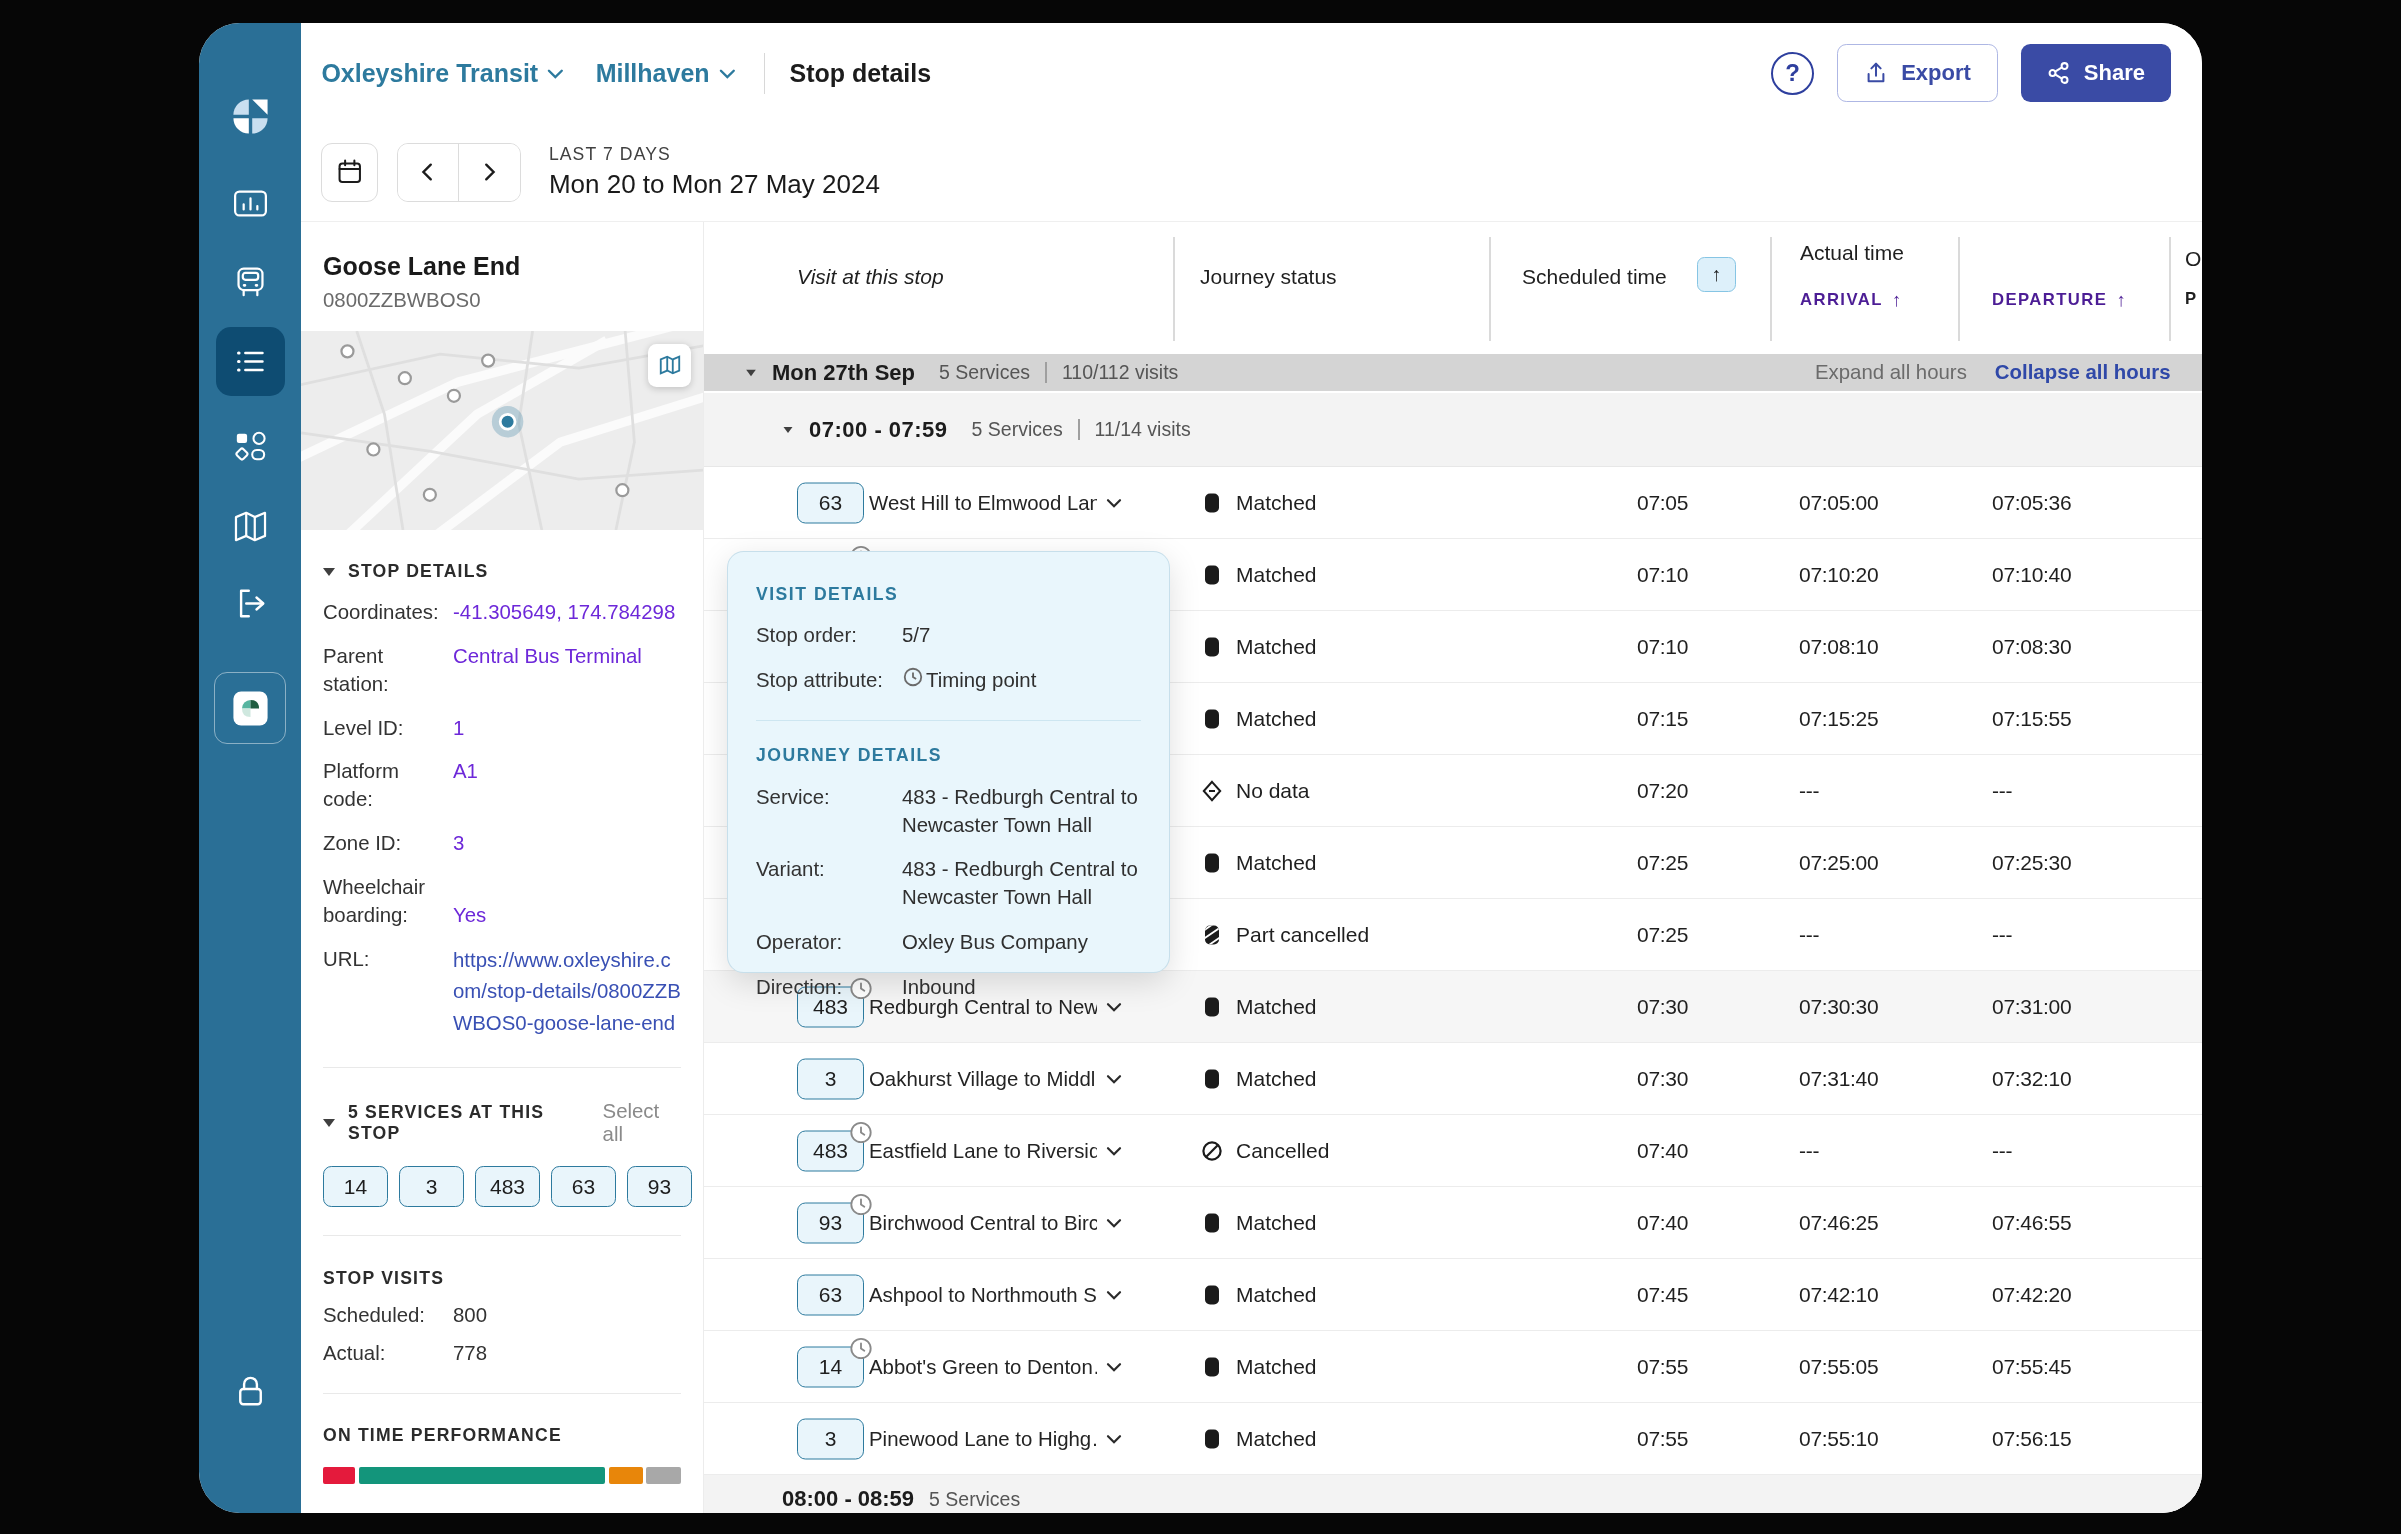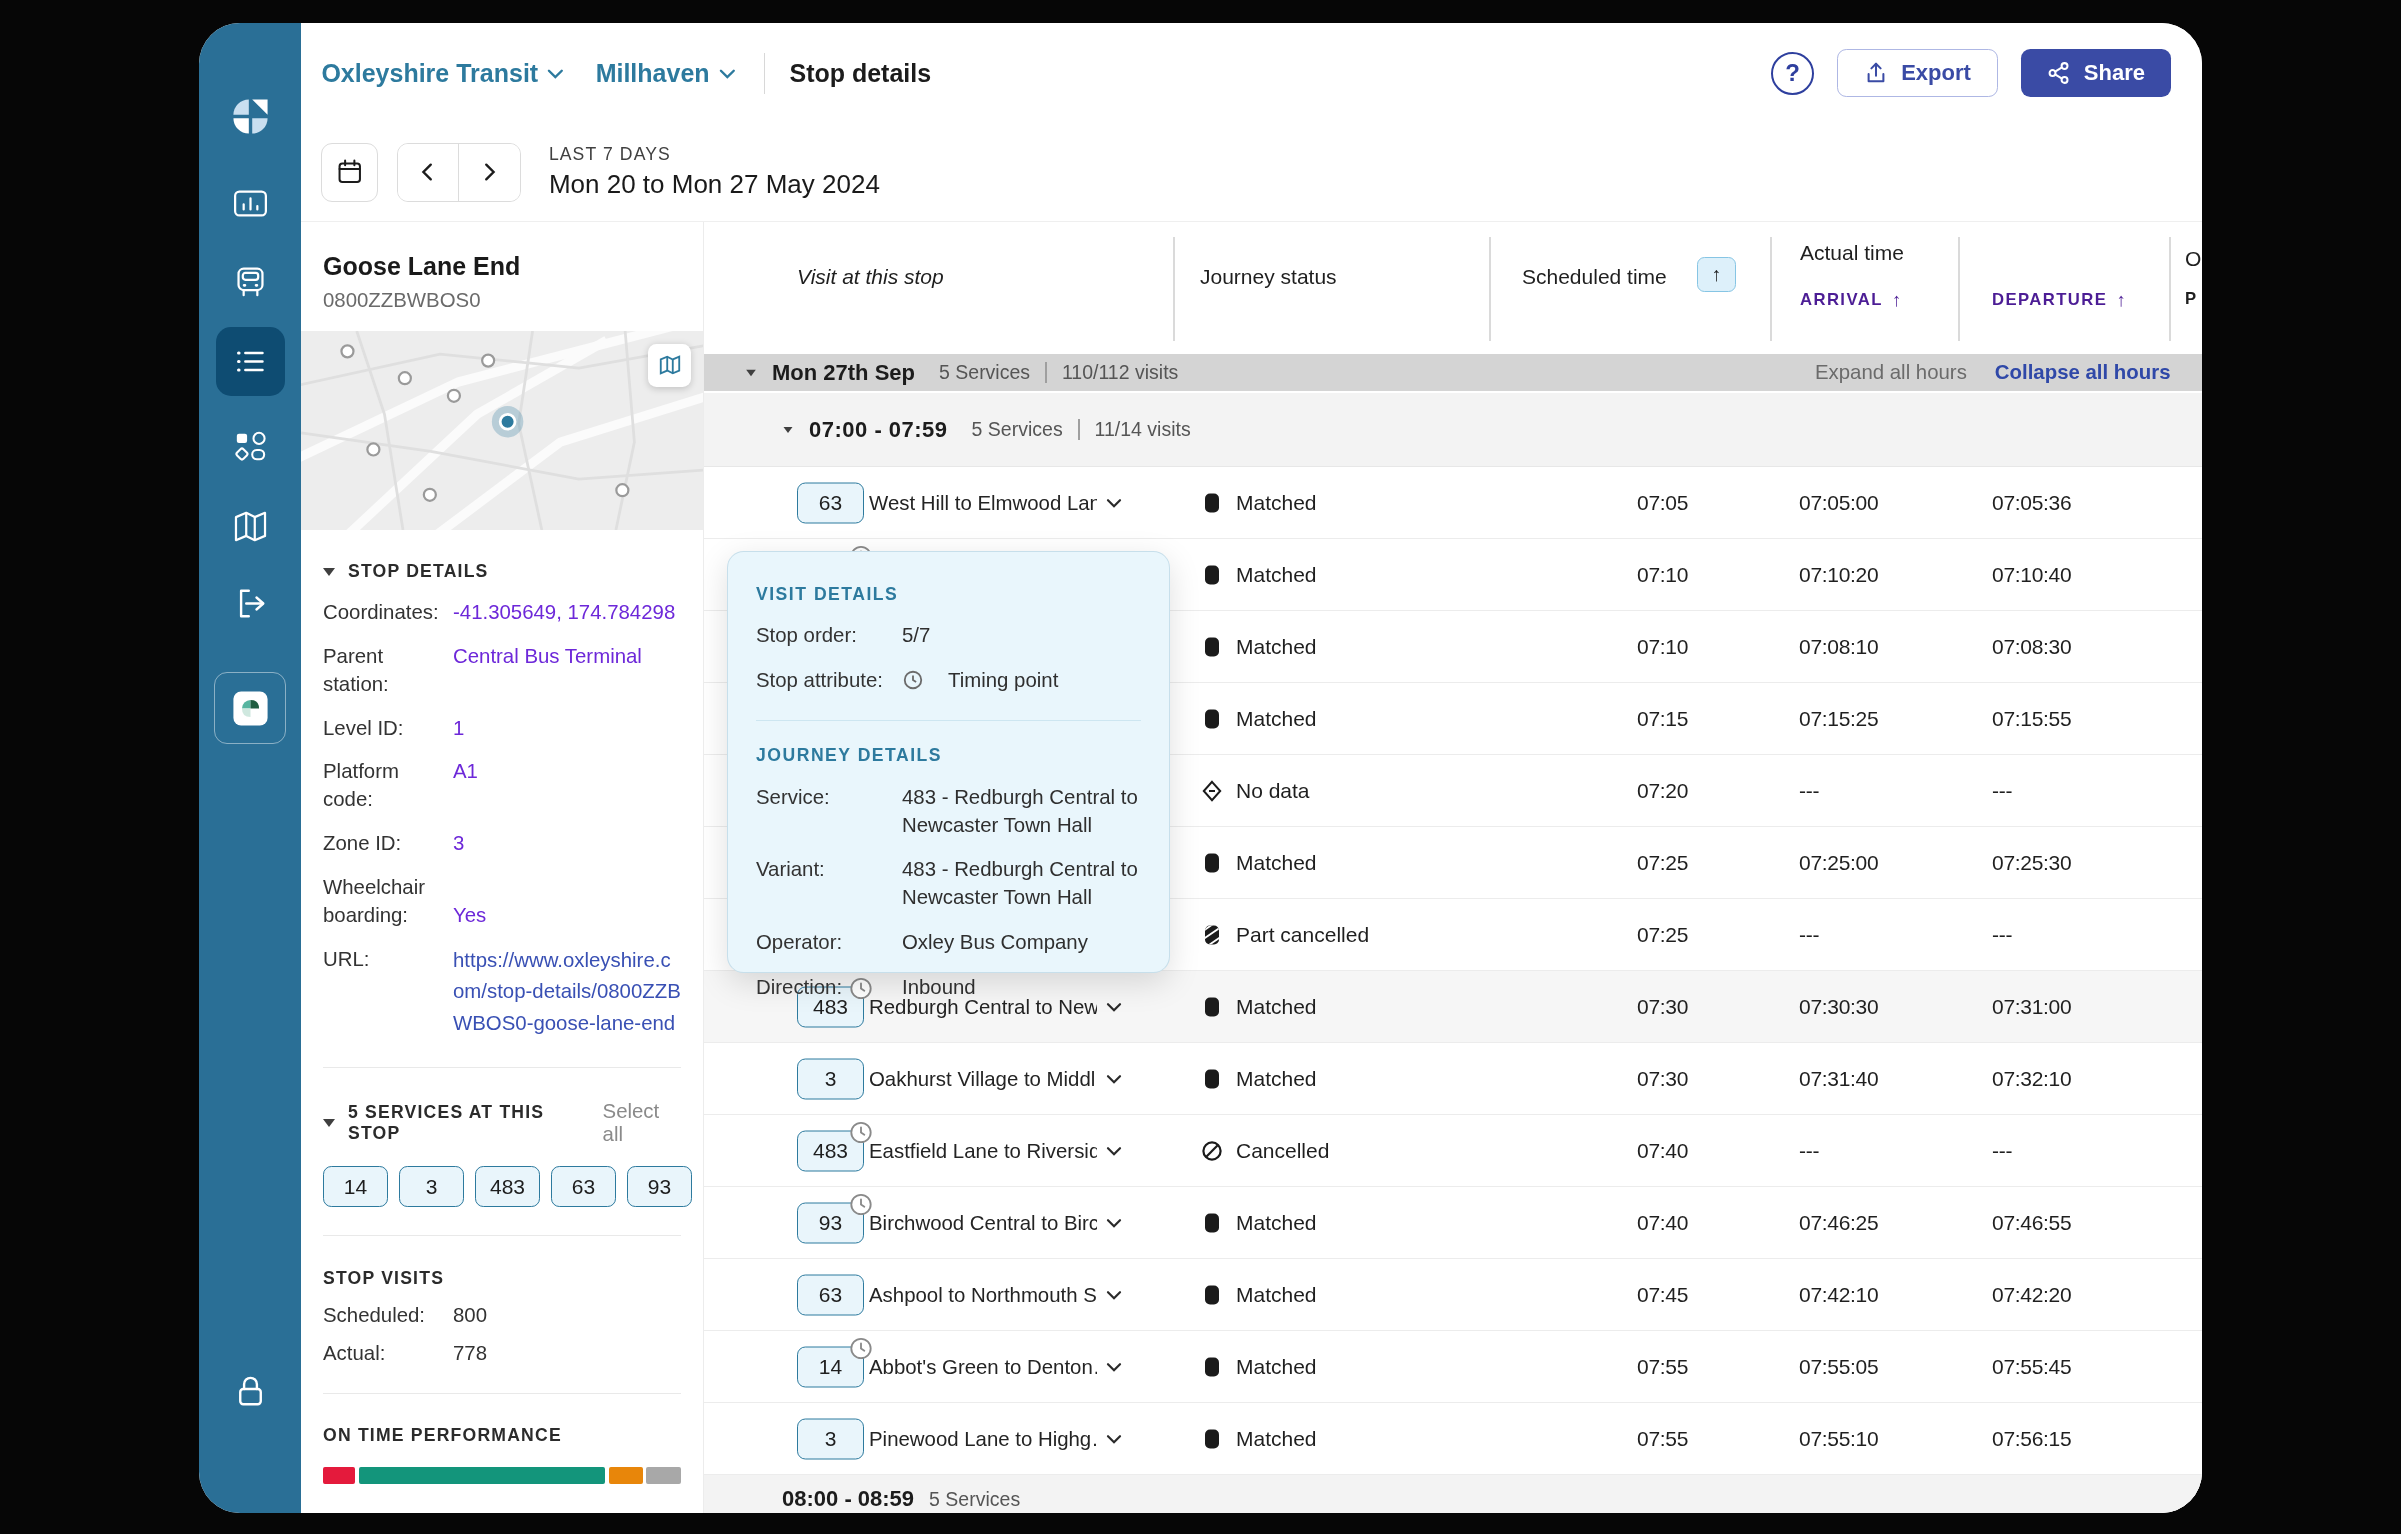--- a/index.html
+++ b/index.html
@@ -16,21 +16,21 @@
   .sb-item.pinned { margin-top:auto !important; margin-bottom:96px; }
 
   
   .content { flex:1; display:flex; flex-direction:column; background:#fff; min-width:0; }
   .topbar { height:100px; display:flex; align-items:center; padding:0 31px 0 20.4px; }
   .crumb { font-size:25px; color:#2D7A9E; font-weight:600; display:flex; align-items:center; gap:9.3px; cursor:pointer; }
   .crumb-sep { width:1.9px; height:41px; background:#D8D8D8; margin:0 24px 0 28px; }
   .page-title { font-size:25px; font-weight:600; color:#1C1C1C; }
   .top-actions { margin-left:auto; display:flex; align-items:center; gap:23px; }
   .help-btn { width:43px; height:43px; border-radius:50%; border:2.8px solid #2E3F9E; color:#2E3F9E; font-weight:700; font-size:24px; display:flex; align-items:center; justify-content:center; cursor:pointer; }
-  .btn { height:48px; border-radius:9.3px; font-size:22px; font-weight:600; display:inline-flex; align-items:center; gap:13px; padding:16px 26px; cursor:pointer; }
+  .btn { height:58px; border-radius:9.3px; font-size:22px; font-weight:600; display:inline-flex; align-items:center; gap:13px; padding:16px 26px; cursor:pointer; }
   .btn.outline { border:1.9px solid #AEB7E4; color:#3A4BA5; background:#fff; }
   .btn.solid { background:#3A4BA5; color:#fff; border:none; }
   .btn svg { width:24px; height:24px; }
 
   .datebar { height:99px; display:flex; align-items:center; padding:0 20.4px; border-bottom:1.9px solid #EFEFEF; }
   .icon-btn { width:57px; height:59px; border:1.9px solid #DCDCDC; border-radius:11px; background:#fff; display:flex; align-items:center; justify-content:center; cursor:pointer; }
   .icon-btn svg { width:31.5px; height:31.5px; }
   .pager { display:flex; margin-left:18.5px; border:1.9px solid #DCDCDC; border-radius:11px; overflow:hidden; height:59px; }
   .pager .pg { width:61px; display:flex; align-items:center; justify-content:center; cursor:pointer; background:#fff; }
   .pager .pg:first-child { border-right:1.9px solid #DCDCDC; }
@@ -104,21 +104,21 @@
   .clip-col { position:absolute; left:1481px; }
   .clip-main { position:absolute; top:25px; font-size:21px; font-weight:500; color:#1F1F1F; }
   .clip-sub { position:absolute; top:67px; font-size:16.7px; font-weight:600; letter-spacing:1.4px; color:#1F1F1F; }
 
   
   .popover { position:absolute; left:23px; top:329px; width:443px; height:422px; background:#E9F6FC; border:0.9px solid rgba(45,122,158,.18); border-radius:16.7px; box-shadow:0 9.3px 31.5px rgba(0,0,0,.13); padding:31.5px 28px; z-index:5; }
   .pop-h { font-size:17.6px; letter-spacing:1.5px; font-weight:700; color:#2D7A9E; }
   .pop-row { display:flex; margin-top:16.7px; font-size:20.4px; color:#333; line-height:28px; }
   .pop-label { width:146px; flex:0 0 146px; }
   .pop-value { width:243px; color:#2F2F2F; }
-  .pop-attr { display:flex; align-items:center; gap:24px; }
+  .pop-attr { display:flex; align-items:flex-start; gap:2px; }
   .pop-attr svg { width:22px; height:22px; }
   .pop-hr { border:none; border-top:1.9px solid #CDE6F1; margin:26px 0 24px 0; }
 </style>
 </head>
 <body>
 
 <div class="window">
   <aside class="sidebar">
       <div class="sb-item" style="margin-top: 67px;">
         <span style="display:flex">

